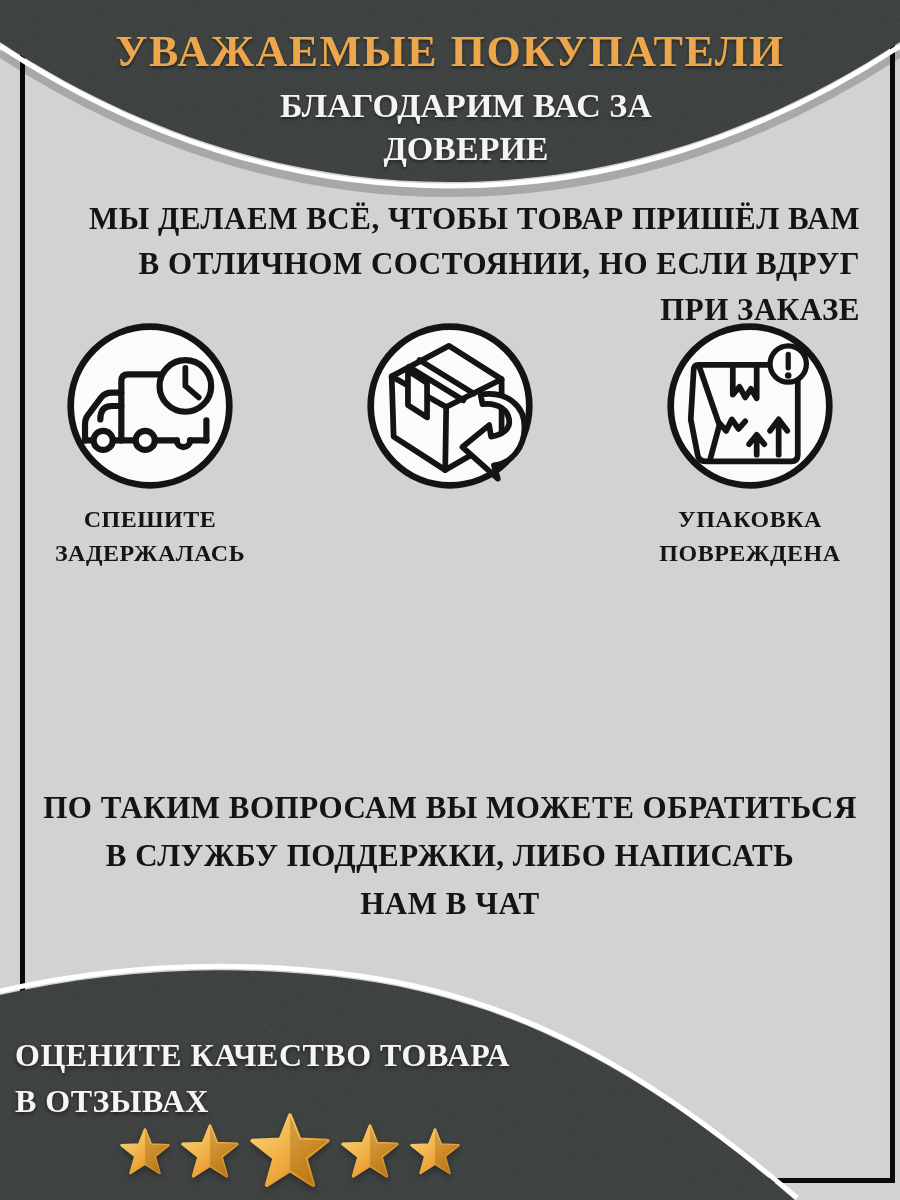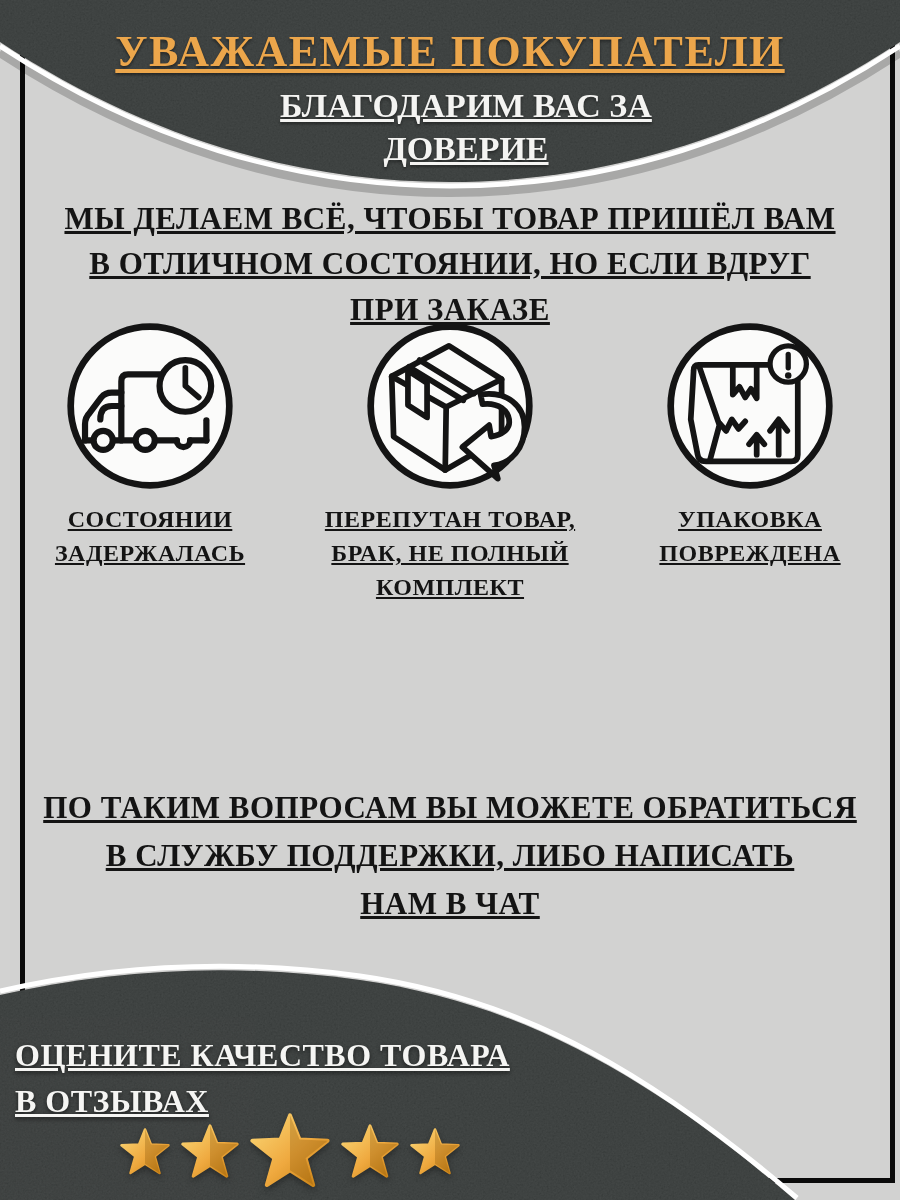--- a/index.html
+++ b/index.html
@@ -1,40 +1,40 @@
 <!DOCTYPE html>
 <html><head>
 <meta charset="utf-8">
 <style>
   html,body{margin:0;padding:0;background:#9a9a9a;}
   .page{
     position:relative;width:900px;height:1200px;margin:0 auto;
     background:#d2d2d1;overflow:hidden;
     font-family:"Liberation Serif","DejaVu Serif",serif;font-weight:700;
   }
-  .preline{white-space:pre-line;text-decoration:underline;}
+  .preline{white-space:pre-line;}
   .frame-border{
     position:absolute;left:20px;top:26px;width:875px;height:1157px;
     border:5px solid #0a0a0a;box-sizing:border-box;z-index:0;
   }
   .header-curve{position:absolute;left:0;top:0;width:900px;height:260px;z-index:2;}
   .footer-curve{position:absolute;left:0;top:950px;width:900px;height:250px;z-index:2;}
   .header-text{position:absolute;left:0;top:0;width:900px;z-index:3;text-align:center;}
   .header-title{
     margin-top:26px;font-size:44px;letter-spacing:1.5px;color:#eca64b;
     text-shadow:0 2px 3px rgba(0,0,0,.45);
   }
   .header-subtitle{
     margin-top:8px;font-size:34px;line-height:1.26;color:#f4f4f2;
     text-shadow:0 2px 3px rgba(0,0,0,.45);
     margin-left:32px;
   }
   .intro-text{
     position:absolute;left:40px;top:196px;width:820px;z-index:3;
-    text-align:center;font-size:31px;line-height:1.46;color:#141414;letter-spacing:.5px;
+    text-align:right;font-size:31px;line-height:1.46;color:#141414;letter-spacing:.5px;
   }
   .issues-row{position:absolute;left:0;top:320px;width:900px;z-index:3;display:flex;}
   .issue{width:300px;display:flex;flex-direction:column;align-items:center;}
   .issue-icon{width:172px;height:172px;}
   .issue-label{
     margin-top:10px;text-align:center;font-size:24px;line-height:1.42;
     color:#141414;letter-spacing:.5px;
   }
   .headline-text{
     position:absolute;left:40px;top:636px;width:820px;z-index:3;
@@ -113,38 +113,35 @@
           <path d="M96,126 H118"></path>
           <path d="M118,126 a7,7 0 0 0 14,0"></path>
           <path d="M132,126 H149"></path>
           <path d="M149,126 V105"></path>
         </g>
         <circle cx="41" cy="126" r="10" fill="#fbfbfa" stroke="#141414" stroke-width="6.5"></circle>
         <circle cx="85" cy="126" r="10" fill="#fbfbfa" stroke="#141414" stroke-width="6.5"></circle>
         <circle cx="127" cy="69" r="27" fill="#fbfbfa" stroke="#141414" stroke-width="6.5"></circle>
         <path d="M127,50 V69 L141,81" fill="none" stroke="#141414" stroke-width="6" stroke-linecap="round" stroke-linejoin="round"></path>
       </svg>
-      <div class="issue-label preline">СОСТОЯНИИ
+      <div class="issue-label preline">СПЕШИТЕ
 ЗАДЕРЖАЛАСЬ</div>
     </div>
 
     <div class="issue">
       <svg class="issue-icon" viewBox="0 0 180 180">
         <circle cx="90" cy="90" r="83" fill="#fbfbfa" stroke="#141414" stroke-width="7"></circle>
         <g stroke="#141414" stroke-width="6" fill="none" stroke-linecap="round" stroke-linejoin="round">
           <path d="M89,27 L144,62 L144,123 L85,157 L31,122 L29,59 Z"></path>
           <path d="M29,59 L86,91 L144,62 M86,91 L85,157"></path>
           <path d="M47,49 L104,84 M58,42 L115,77"></path>
         </g>
         <path d="M46,53 L66,66 L66,102 L46,89 Z" fill="#fbfbfa" stroke="#141414" stroke-width="6" stroke-linejoin="round"></path>
         <path d="M122,78 C150,74 168,90 168,112 C168,134 154,150 136,152 L140,166 L103,133 L131,110 L133,122 C145,120 152,114 152,107 C152,94 140,86 124,88 Z" fill="#fbfbfa" stroke="#141414" stroke-width="6" stroke-linejoin="round"></path>
       </svg>
-      <div class="issue-label preline">ПЕРЕПУТАН ТОВАР,
-БРАК, НЕ ПОЛНЫЙ
-КОМПЛЕКТ</div>
     </div>
 
     <div class="issue">
       <svg class="issue-icon" viewBox="0 0 180 180">
         <circle cx="90" cy="90" r="83" fill="#fbfbfa" stroke="#141414" stroke-width="7"></circle>
         <g stroke="#141414" stroke-width="6" fill="none" stroke-linecap="round" stroke-linejoin="round">
           <path d="M36,47 H133 Q140,47 140,54 V141 Q140,148 133,148 H44 Q36,148 35,140 L28,104 L31,53 Q31,47 36,47 Z"></path>
           <path d="M37,49 L58,110 L48,147"></path>
           <path d="M58,108 L65,116 L71,104 L78,114 L85,106"></path>
           <path d="M72,47 V78 L79,70 L85,81 L91,72 L97,82 V47"></path>

